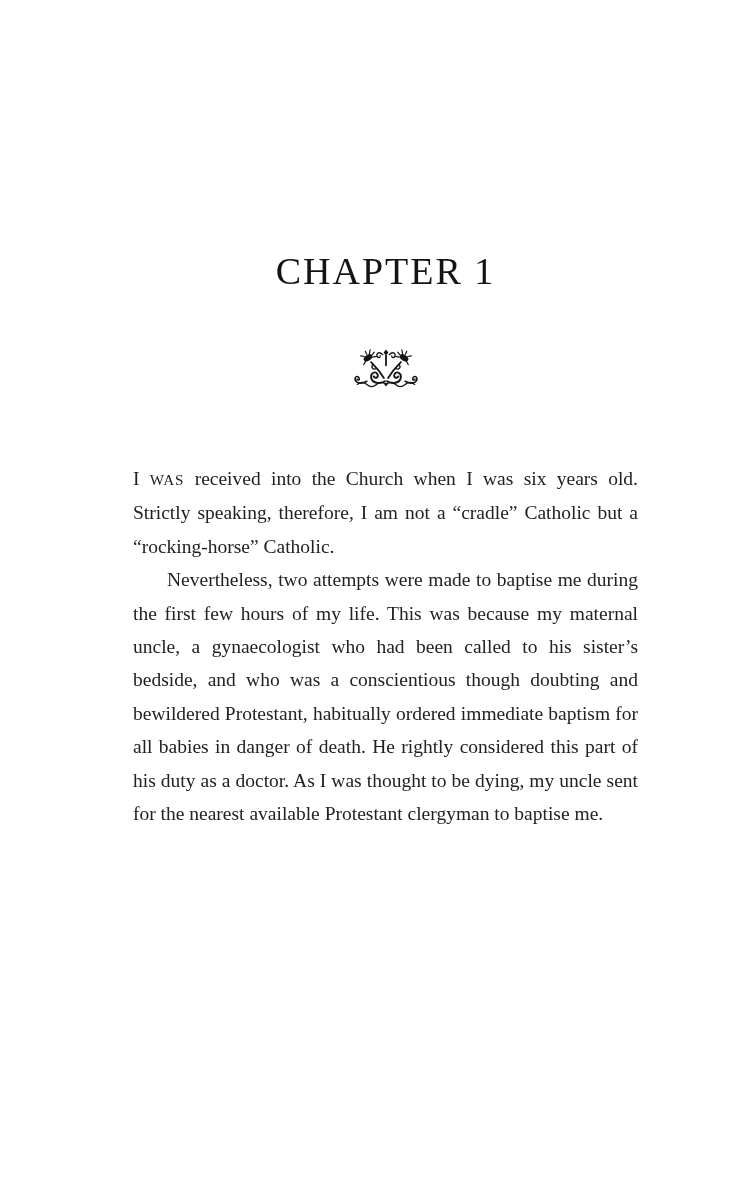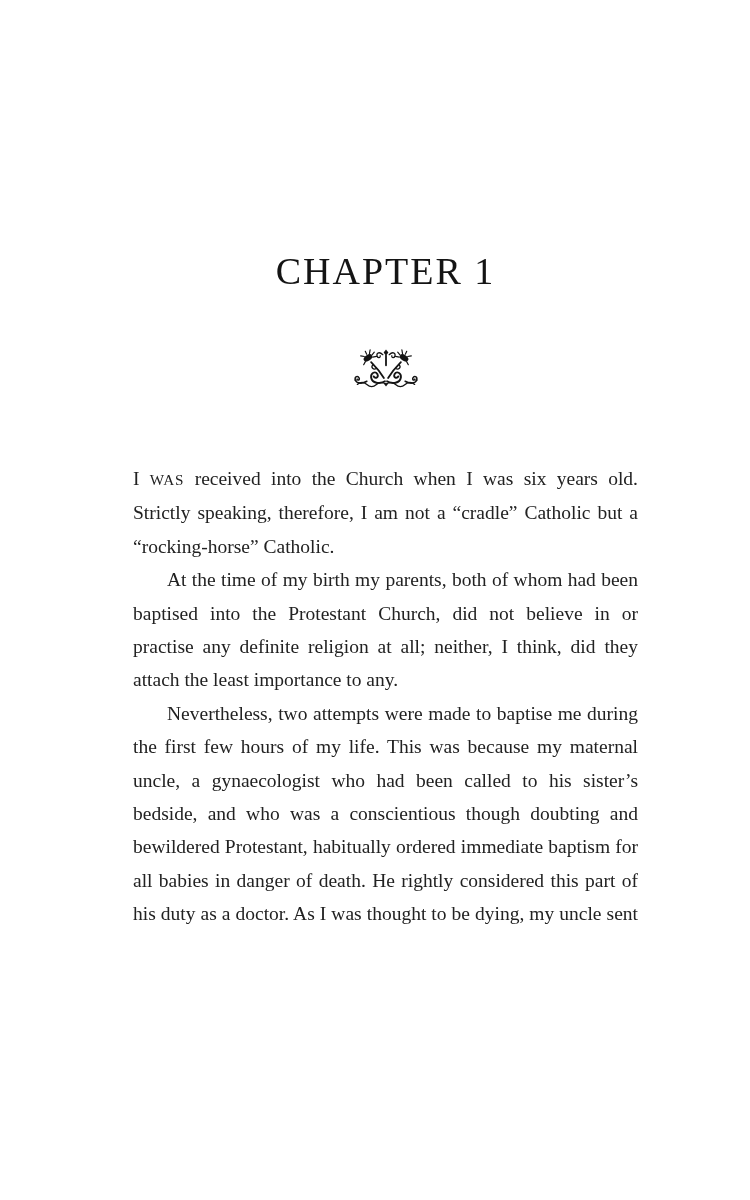--- a/index.html
+++ b/index.html
@@ -107,19 +107,18 @@
         <use href="#lh" transform="translate(128 0) scale(-1 1)"></use>
 
         <path d="M64 4 L68.5 10 L64 16 L59.5 10 Z" fill="#141414" stroke="none"></path>
         <path d="M64 16 L64 34" stroke-width="3.4"></path>
         <path d="M64 66 L67 70 L64 74 L61 70 Z" fill="#141414" stroke="none"></path>
       </svg>
     </div>
 
     <div class="body-text">
         <p class="">I <span class="sc">WAS</span> received into the Church when I was six years old. Strictly speaking, therefore, I am not a “cradle” Catholic but a “rocking-horse” Catholic.</p>
-        <p class="indent">At the time of my birth my parents, both of whom had been baptised into the Protestant Church, did not believe in or practise any definite religion at all; neither, I think, did they attach the least importance to any.</p>
         <p class="indent">Nevertheless, two attempts were made to baptise me during the first few hours of my life. This was because my maternal uncle, a gynaecologist who had been called to his sister’s bedside, and who was a conscientious though doubting and bewildered Protestant, habitually ordered immediate baptism for all babies in danger of death. He rightly considered this part of his duty as a doctor. As I was thought to be dying, my uncle sent for the nearest available Protestant clergyman to baptise me.</p>
       </div>
 
     <div class="page-number">1</div>
   </div>
 </div>
 
 </body></html>

